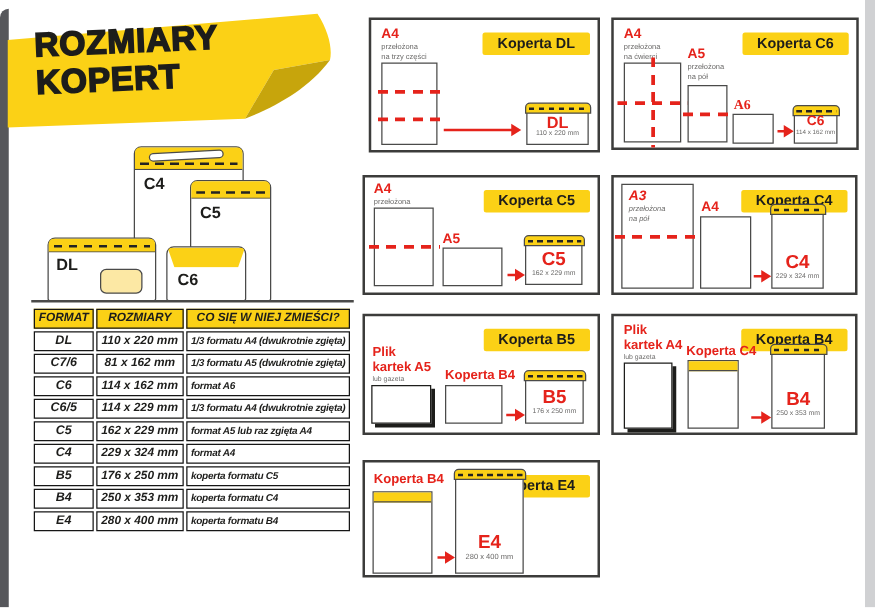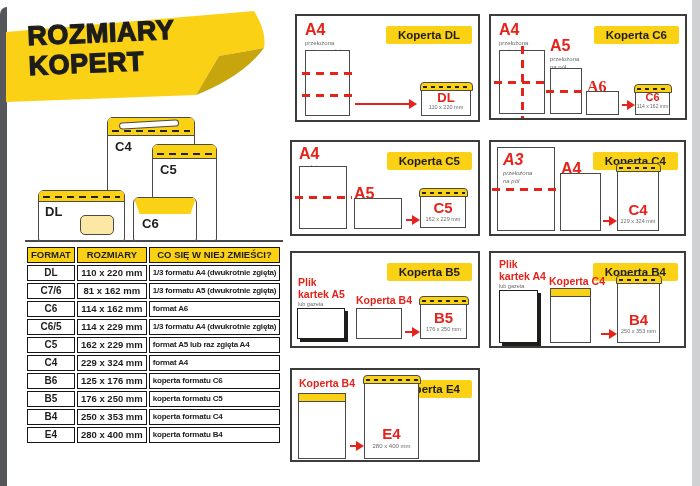--- a/index.html
+++ b/index.html
@@ -32,33 +32,33 @@
   .bflap.dashes::after{content:"";position:absolute;left:4px;right:4px;bottom:3px;height:2px;
     background:repeating-linear-gradient(90deg,#232323 0 7px,transparent 7px 12px);}
   .bflap.trap{clip-path:polygon(0 0,100% 0,91% 100%,9% 100%);border-bottom:none;}
   .blabel{position:absolute;font-size:13px;font-weight:600;color:var(--ink);}
   .peel{position:absolute;top:3px;left:11px;width:60px;height:7px;background:#fff;border:1px solid var(--line);border-radius:4px;transform:rotate(-3deg);}
   .window{position:absolute;right:10px;bottom:5px;width:34px;height:20px;background:#FCE8A4;border:1.3px solid var(--line);border-radius:5px;}
   .ground{position:absolute;left:25px;top:240px;width:258px;height:1.6px;background:var(--line);}
 
   
   .spec-table{position:absolute;left:25px;top:245px;width:248px;border-collapse:separate;border-spacing:2px;}
-  .spec-table th,.spec-table td{border:1.5px solid #161616;background:#fff;line-height:1.05;padding:1px 3px;height:16px;}
+  .spec-table th,.spec-table td{border:1.5px solid #161616;background:#fff;line-height:1.05;padding:1px 3px;height:16px;font-style:italic;}
   .spec-table th{background:var(--yellow);font-size:9.5px;font-weight:800;text-align:center;}
   .spec-table td.c1{width:50px;font-size:10px;font-weight:700;text-align:center;}
   .spec-table td.c2{width:62px;font-size:9.5px;font-weight:700;text-align:center;white-space:nowrap;}
   .spec-table td.c3{font-size:8px;font-weight:700;text-align:left;white-space:nowrap;letter-spacing:-.2px;}
 
   
   .panel{position:absolute;background:#fff;border:2px solid #3c3c3b;}
   .badge{position:absolute;top:10px;right:6px;background:var(--yellow);font-weight:800;font-size:11.5px;
     padding:3px 12px;border-radius:2px;white-space:nowrap;text-align:center;}
   .badge::before{content:"";position:absolute;left:-8px;top:1px;width:14px;height:14px;background:var(--yellow-dark);transform:skew(-20deg);z-index:-1;}
   .plabel{position:absolute;}
-  .plabel-main{font-size:16px;font-weight:800;color:var(--red);line-height:1;}
+  .plabel-main{font-size:11px;font-weight:800;color:var(--red);line-height:1;}
   .plabel-sub{font-size:6px;color:var(--muted);line-height:1.25;margin-top:2px;}
   .rlabel{position:absolute;font-size:10.5px;font-weight:800;color:var(--red);line-height:1.1;}
   .rlabel .tiny{font-size:5.5px;font-weight:400;color:var(--muted);display:block;margin-top:1px;}
   .paper{position:absolute;background:#fff;border:1.3px solid var(--line);}
   .stack{position:absolute;background:#fff;border:1.3px solid #1d1d1b;box-shadow:3px 3px 0 #1d1d1b;}
   .rect-plain{position:absolute;background:#fff;border:1.3px solid var(--line);}
   .dash-h{position:absolute;height:3px;background:repeating-linear-gradient(90deg,var(--red) 0 8px,transparent 8px 14px);}
   .dash-v{position:absolute;width:3px;background:repeating-linear-gradient(180deg,var(--red) 0 8px,transparent 8px 14px);}
   .arrow{position:absolute;height:2.2px;background:var(--red);}
   .arrow::after{content:"";position:absolute;right:-7px;top:-3.8px;width:0;height:0;
@@ -146,25 +146,20 @@
           <td class="c1">C5</td>
           <td class="c2">162 x 229 mm</td>
           <td class="c3">format A5 lub raz zgięta A4</td>
         </tr>
       <tr>
           <td class="c1">C4</td>
           <td class="c2">229 x 324 mm</td>
           <td class="c3">format A4</td>
         </tr>
       <tr>
-          <td class="c1">B6</td>
-          <td class="c2">125 x 176 mm</td>
-          <td class="c3">koperta formatu C6</td>
-        </tr>
-      <tr>
           <td class="c1">B5</td>
           <td class="c2">176 x 250 mm</td>
           <td class="c3">koperta formatu C5</td>
         </tr>
       <tr>
           <td class="c1">B4</td>
           <td class="c2">250 x 353 mm</td>
           <td class="c3">koperta formatu C4</td>
         </tr>
       <tr>

